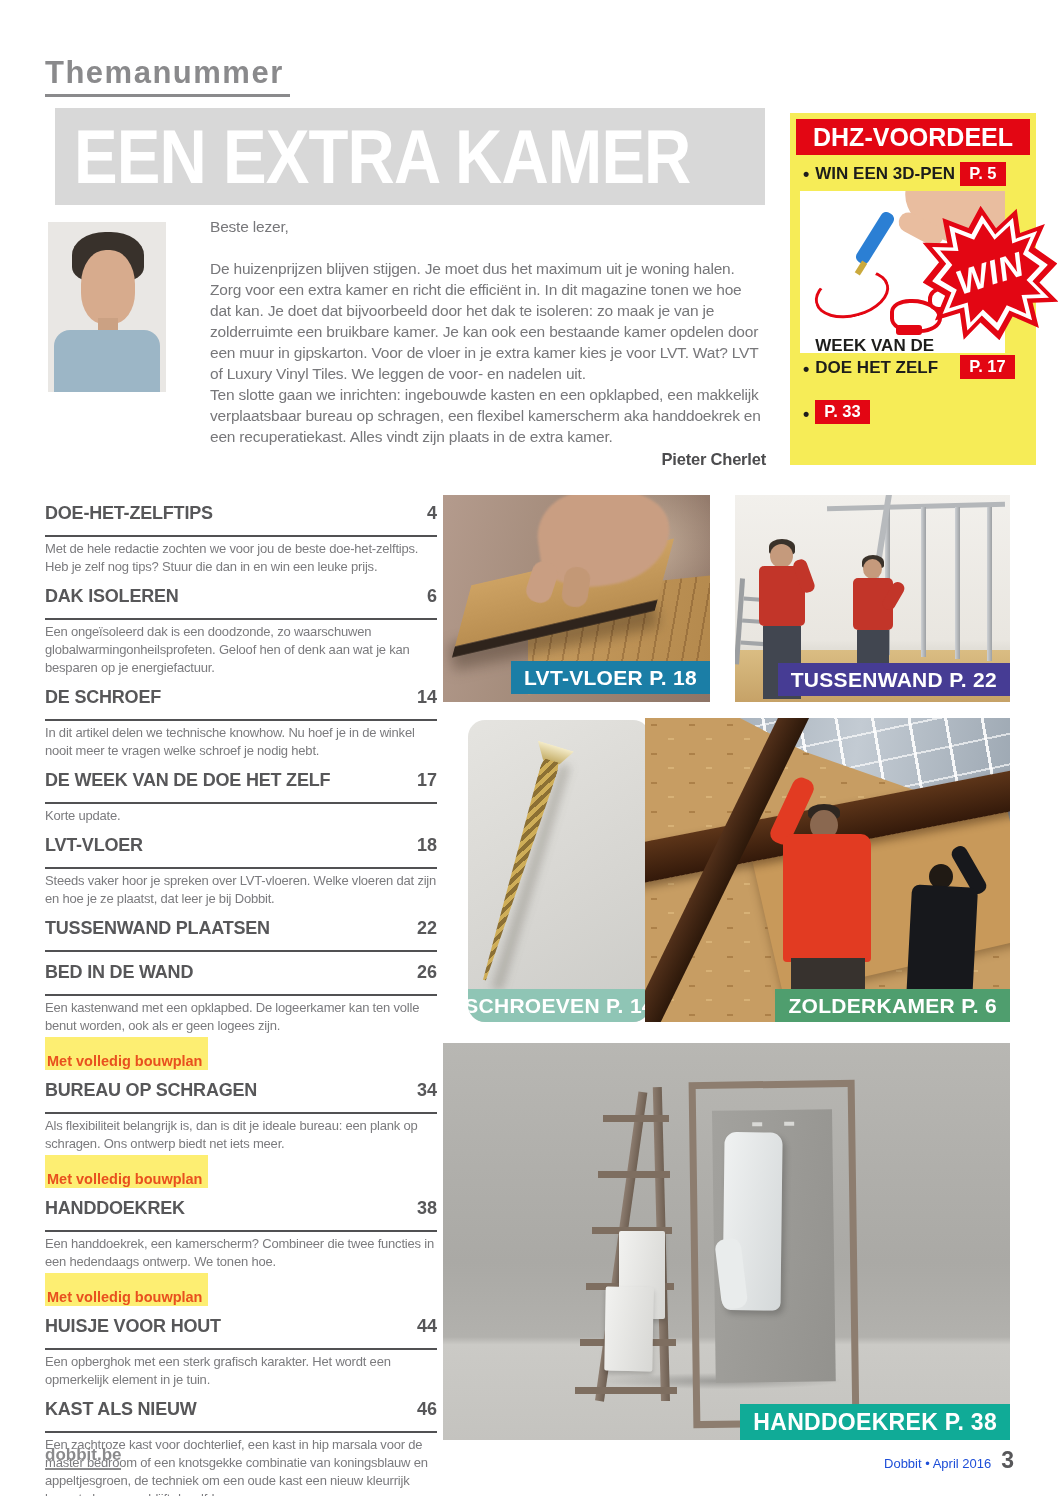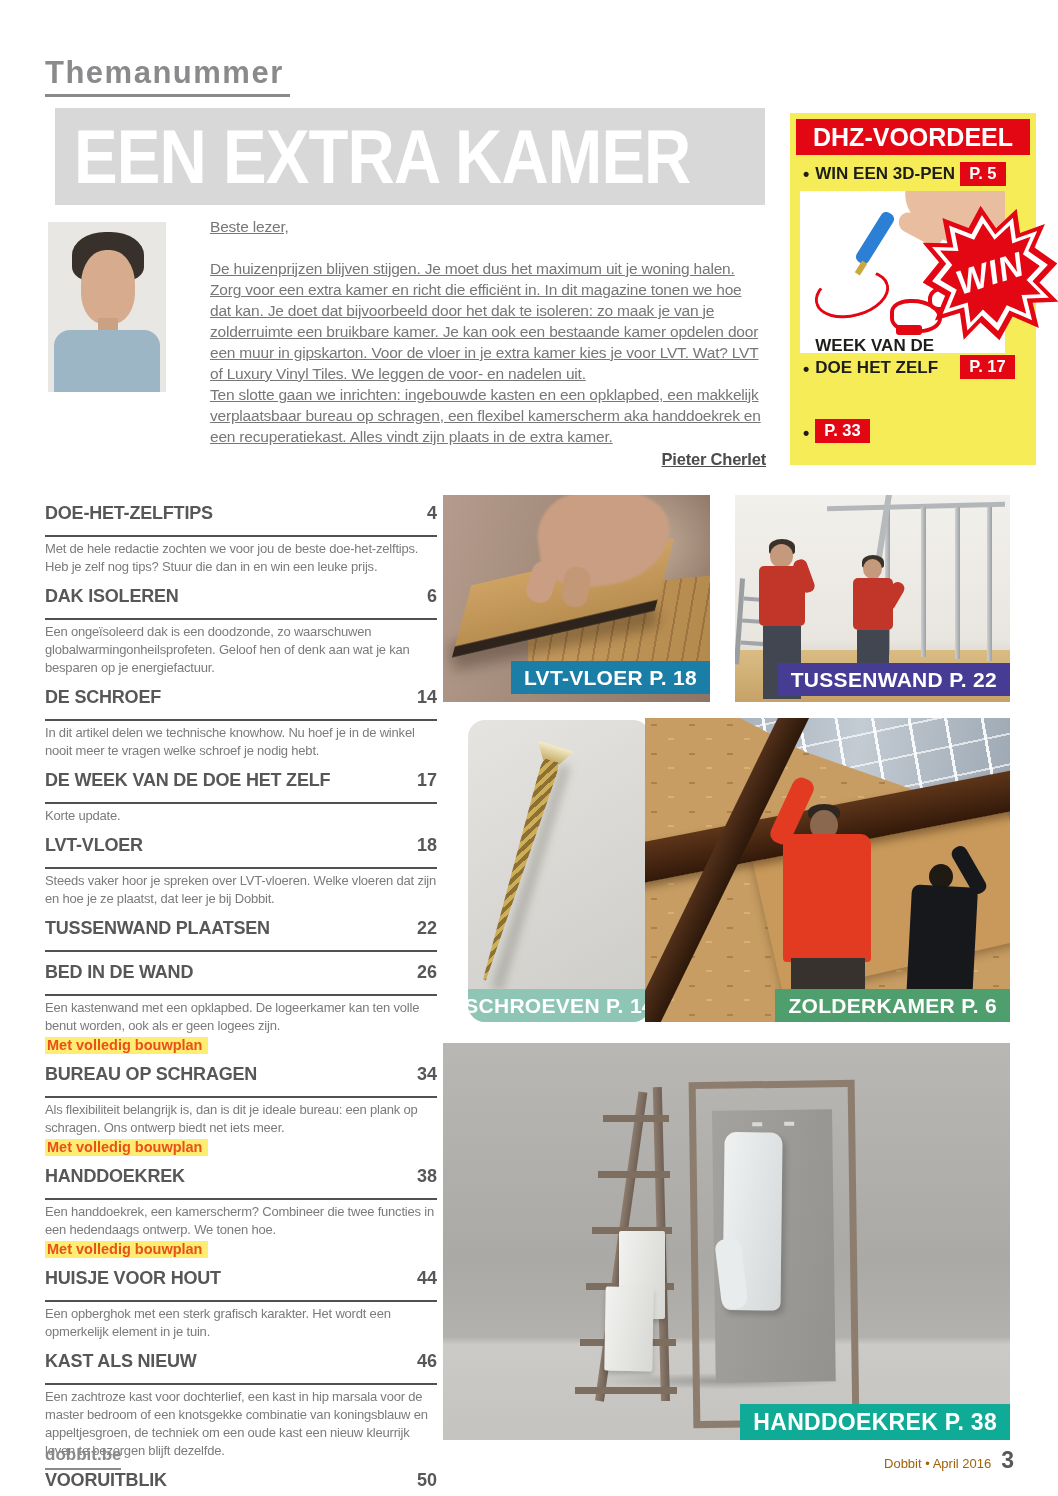--- a/index.html
+++ b/index.html
@@ -17,21 +17,21 @@
   
   .portrait{position:absolute;left:48px;top:222px;width:118px;height:170px;background:#e9e7e4;overflow:hidden;}
   .p-hair{position:absolute;left:24px;top:10px;width:72px;height:50px;background:#38312b;border-radius:46% 46% 30% 30%;}
   .p-face{position:absolute;left:33px;top:28px;width:54px;height:74px;background:#d7ab8d;border-radius:46% 46% 42% 42%;}
   .p-neck{position:absolute;left:50px;top:96px;width:20px;height:18px;background:#cba183;}
   .p-shirt{position:absolute;left:6px;top:108px;width:106px;height:70px;background:#9cb6c6;border-radius:16px 16px 0 0;}
 
   
   .intro{position:absolute;left:210px;top:216px;width:556px;color:#77777a;
        font-size:15.5px;line-height:21px;letter-spacing:-.2px;}
-  .intro p{margin:0;text-decoration:underline;}
+  .intro p{margin:0;}
   .salutation{margin-bottom:21px !important;}
   .signature{text-align:right;font-weight:bold;color:#4c4c4e;font-size:16.5px;margin-top:2px !important;}
 
   
   .promo{position:absolute;left:790px;top:113px;width:246px;height:352px;}
   .promo-bg{position:absolute;inset:0;}
   .promo-header{position:absolute;top:6px;left:6px;right:6px;height:36px;color:#fff;font-weight:bold;
        font-size:25px;display:flex;align-items:center;justify-content:center;letter-spacing:0;}
   .promo-item{position:absolute;left:13px;right:10px;display:flex;align-items:flex-end;}
   .promo-item .bullet{font-size:18px;font-weight:bold;color:#1d1d1b;margin-right:6px;line-height:20px;}
@@ -61,21 +61,21 @@
 
   
   .toc{position:absolute;left:45px;top:503px;width:392px;}
   .toc-entry{margin-bottom:10px;}
   .toc-head{display:flex;justify-content:space-between;align-items:flex-end;
        border-bottom:2.5px solid #515153;padding-bottom:11px;}
   .toc-title{font-size:18px;font-weight:bold;color:#575759;letter-spacing:-.2px;}
   .toc-page{font-size:18px;font-weight:bold;color:#575759;}
   .toc-desc{font-size:13px;line-height:18px;color:#7b7b7e;margin-top:3px;letter-spacing:-.2px;}
   .toc-desc:empty{display:none;margin:0;}
-  .bouwplan{display:inline-block;font-size:14.5px;font-weight:bold;padding:0 6px 1px 2px;margin-top:2px;}
+  .bouwplan{display:inline-block;font-size:14.5px;font-weight:bold;padding:16px 6px 1px 2px;margin-top:2px;}
 
   
   .photo{position:absolute;overflow:hidden;background:#ccc;}
   .caption{position:absolute;height:33px;display:flex;align-items:center;color:#fff;
        font-weight:bold;font-size:21px;padding:0 13px;letter-spacing:.3px;white-space:nowrap;}
   #photo-lvt{left:443px;top:495px;width:267px;height:207px;}
   #photo-lvt .caption{right:0;bottom:8px;}
   #photo-wand{left:735px;top:495px;width:275px;height:207px;}
   #photo-wand .caption{right:0;bottom:6px;}
   #photo-screw{left:468px;top:720px;width:182px;height:302px;border-radius:17px;}
@@ -184,21 +184,21 @@
   .panel{position:absolute;left:16px;top:22px;right:16px;bottom:38px;background:linear-gradient(100deg,#a3a29e,#93928e);}
   .hook{position:absolute;top:34px;width:10px;height:4px;background:#d9d9d6;}
   .shirt{position:absolute;left:26px;top:44px;width:58px;height:178px;background:linear-gradient(100deg,#f0f2f2,#d4d8d9);
        border-radius:12px 12px 8px 8px;transform:rotate(1.5deg);box-shadow:3px 4px 6px rgba(0,0,0,.2);}
   .shirt-sleeve{position:absolute;left:20px;top:150px;width:26px;height:70px;background:#e9ecec;border-radius:10px;transform:rotate(-6deg);}
 
   
   .footer-left{position:absolute;left:45px;top:1445px;font-size:17px;font-weight:bold;color:#8a8a8c;
        border-bottom:2px solid #8a8a8c;padding-bottom:3px;}
   .footer-right{position:absolute;right:44px;top:1447px;display:flex;align-items:baseline;gap:10px;}
-  .footer-issue{font-size:13px;color:#a16207;}
+  .footer-issue{font-size:13px;color:#1d4ed8;}
   .footer-page{font-size:23px;font-weight:bold;color:#58585a;}
 </style>
 </head>
 <body>
 
 <div id="page">
 
   <div class="themanummer">Themanummer</div>
   <div class="headline-box">
     <div class="headline">EEN EXTRA KAMER</div>
@@ -247,21 +247,21 @@
     </div>
 
     <div class="promo-item promo-item2">
       <span class="bullet">•</span>
       <span class="promo-label">WEEK VAN DE DOE HET ZELF</span>
       <span class="page-badge" style="background: rgb(227, 6, 19);">P. 17</span>
     </div>
 
     <div class="promo-item promo-item3">
       <span class="bullet">•</span>
-      <span class="page-badge" style="background: rgb(227, 6, 19); margin-top: 19px;">P. 33</span>
+      <span class="page-badge" style="background: rgb(227, 6, 19);">P. 33</span>
     </div>
   </div>
 
   <div class="toc">
 
     <div class="toc-entry">
       <div class="toc-head">
         <span class="toc-title">DOE-HET-ZELFTIPS</span>
         <span class="toc-page">4</span>
       </div>

